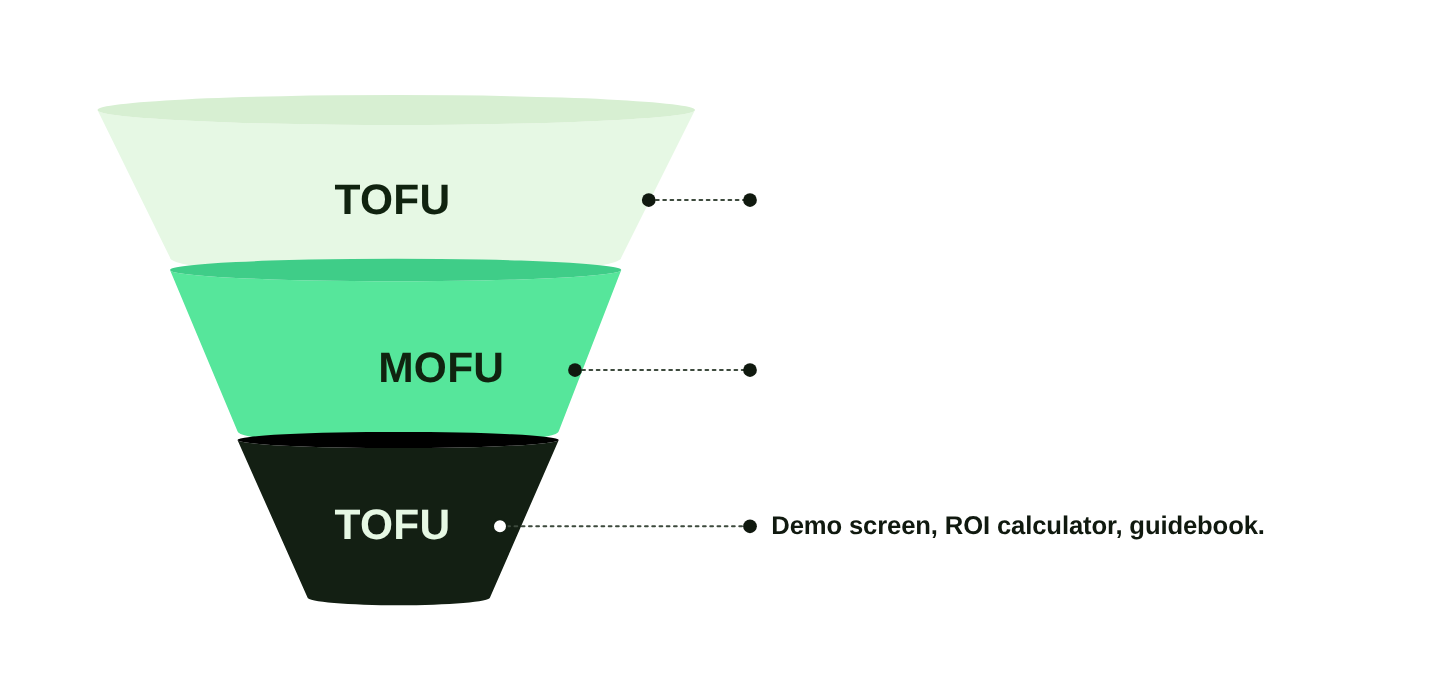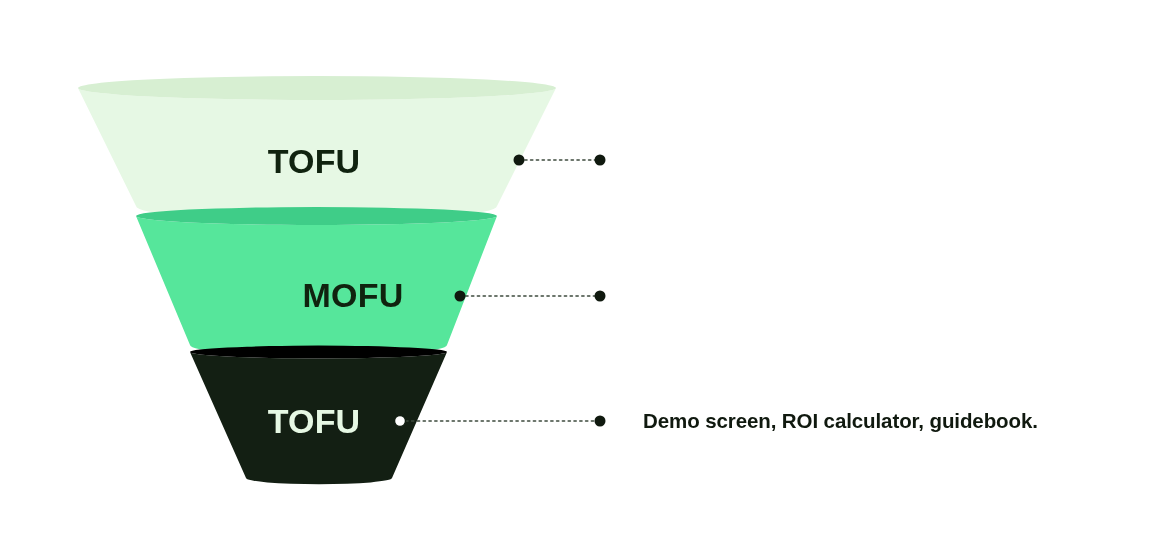--- a/index.html
+++ b/index.html
@@ -73,15 +73,15 @@
         <line x1="400" y1="421" x2="600" y2="421" stroke="#3D4A3D" stroke-width="1.6" stroke-dasharray="2.2 3.6" stroke-linecap="round"></line>
         <circle cx="400" cy="421" r="5.5" fill="#FFFFFF" stroke="#131F13" stroke-width="1.4"></circle>
         <circle cx="600" cy="421" r="5.5" fill="#10190F"></circle>
       </g>
   </svg>
 
   <div class="tier-label dark" id="label-tofu" style="left: 314px; top: 161px;">TOFU</div>
   <div class="tier-label dark" id="label-mofu" style="left: 325px; top: 295px; margin-left: 28px;">MOFU</div>
   <div class="tier-label light" id="label-bofu" style="left: 314px; top: 421px;">TOFU</div>
 
-  <div class="desc-label" id="desc-bofu" style="left: 617px; top: 421px; margin-left: 26px;">Demo screen, ROI calculator, guidebook.</div>
+  <div class="desc-label" id="desc-bofu" style="left: 617px; top: 421px;">Demo screen, ROI calculator, guidebook.</div>
 
 </div>
 
 </body></html>

